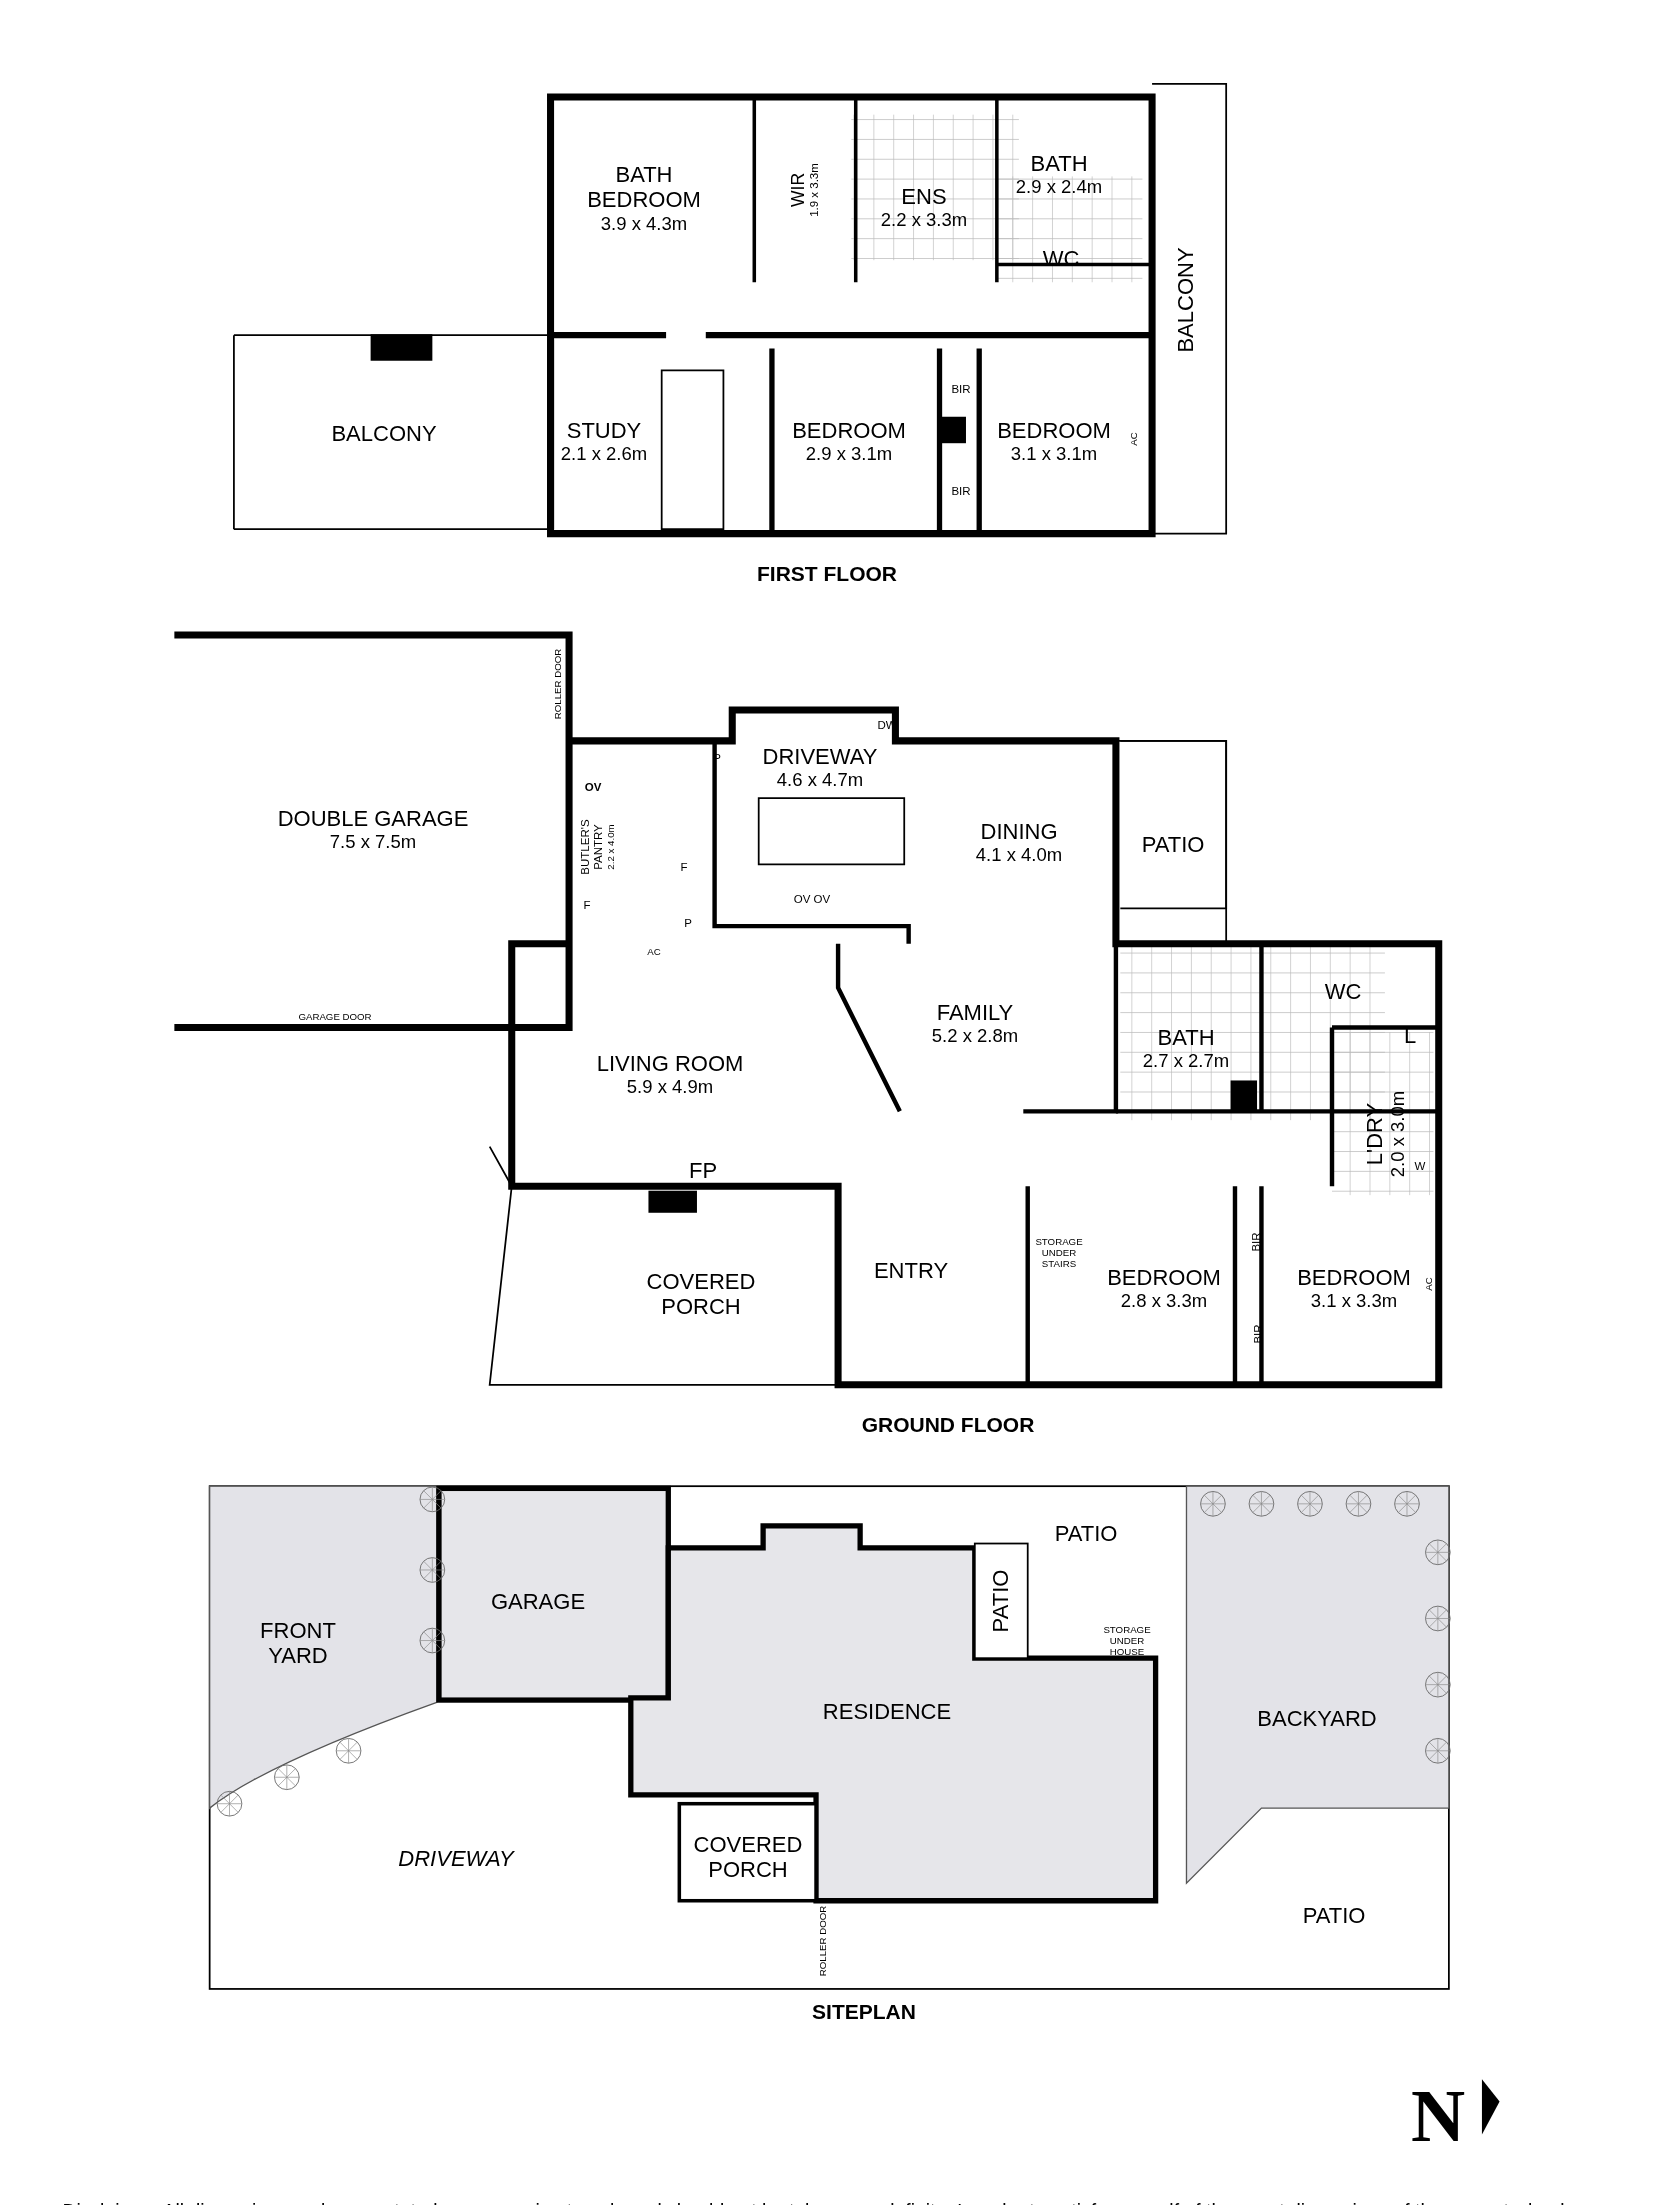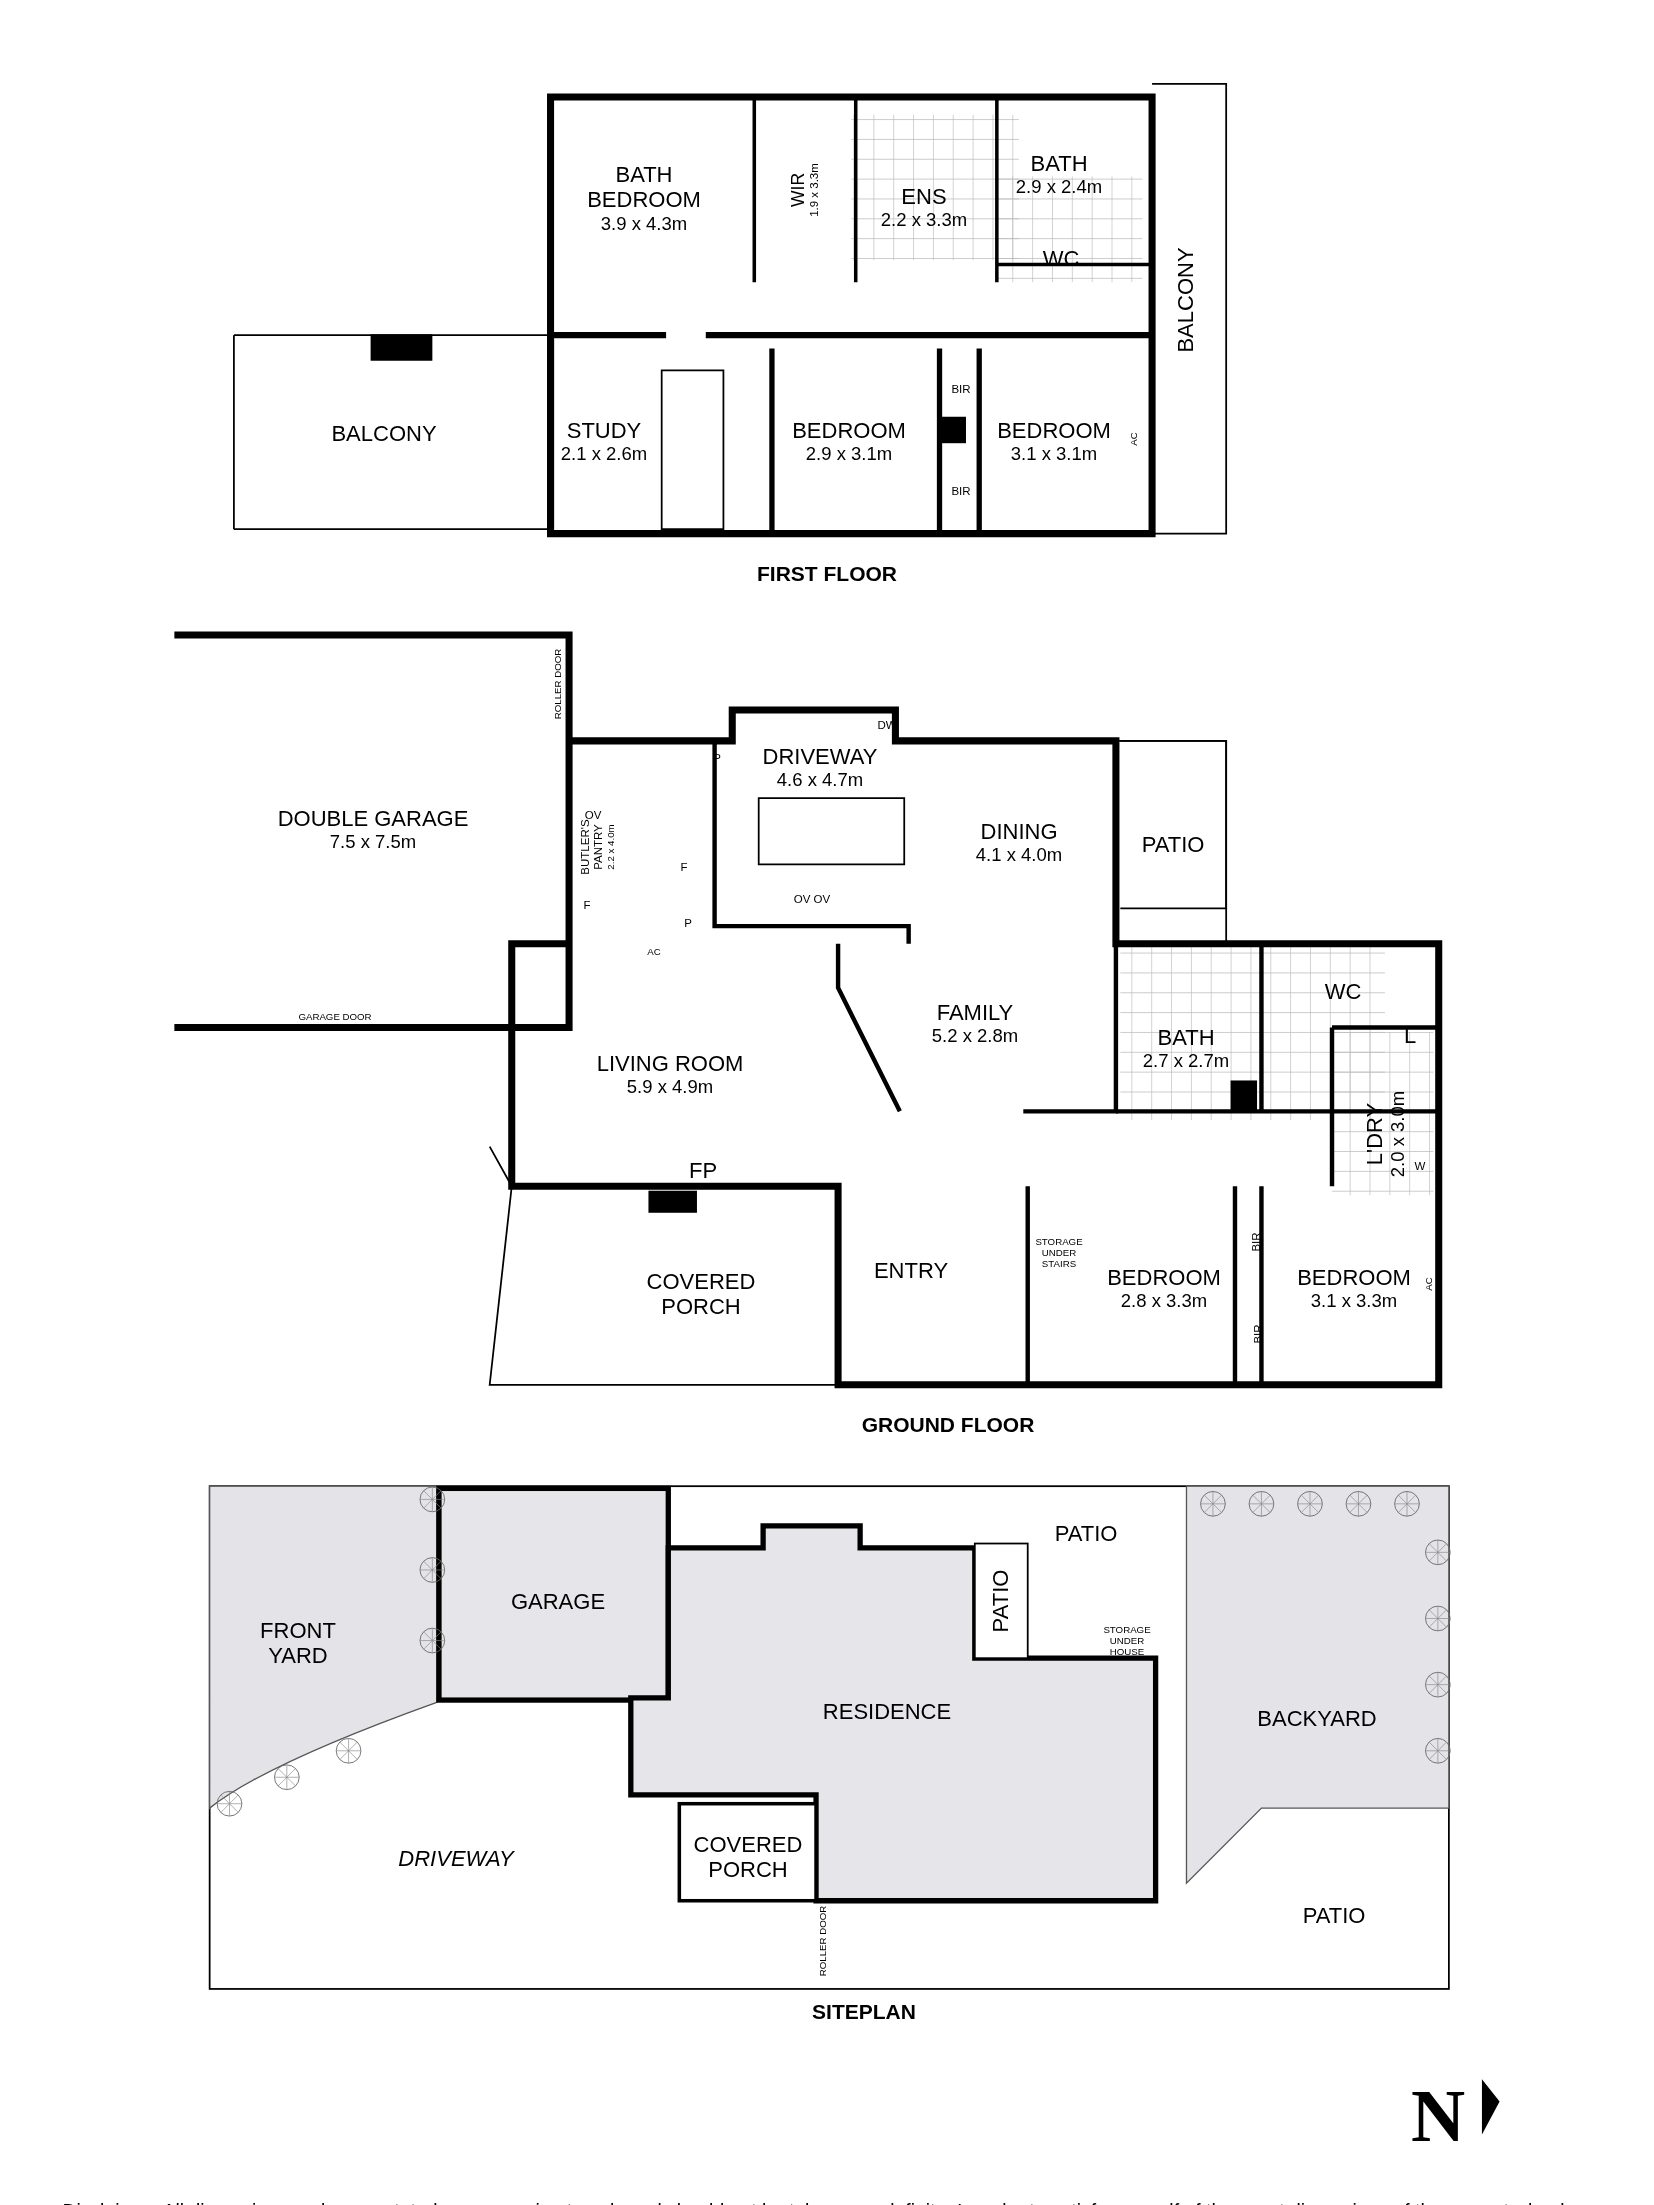--- a/index.html
+++ b/index.html
@@ -137,21 +137,21 @@
 <div class="lbl room" style="left:820px;top:767px;">
   <div>DRIVEWAY</div>
   <div class="dim">4.6 x 4.7m</div>
 </div>
 <div class="lbl small" style="left:887px;top:726px;">DW</div>
 <div class="lbl rot" style="left:598px;top:847px;">
   <div class="small">BUTLER'S</div>
   <div class="small">PANTRY</div>
   <div class="tiny">2.2 x 4.0m</div>
 </div>
-<div class="lbl small" style="left:593px;top:816px;">OV</div>
+<div class="lbl small" style="left:593px;top:788px;font-weight:bold;">OV</div>
 <div class="lbl small" style="left:812px;top:900px;">OV  OV</div>
 <div class="lbl small" style="left:717px;top:759px;">P</div>
 <div class="lbl small" style="left:688px;top:924px;">P</div>
 <div class="lbl small" style="left:587px;top:906px;">F</div>
 <div class="lbl small" style="left:684px;top:868px;">F</div>
 <div class="lbl tiny" style="left:654px;top:952px;">AC</div>
 <div class="lbl room" style="left:1019px;top:842px;">
   <div>DINING</div>
   <div class="dim">4.1 x 4.0m</div>
 </div>
@@ -196,21 +196,21 @@
 </div>
 <div class="lbl small rot" style="left:1257px;top:1242px;">BIR</div>
 <div class="lbl small rot" style="left:1259px;top:1334px;">BIR</div>
 <div class="lbl tiny rot" style="left:1429px;top:1284px;">AC</div>
 <div class="lbl title" style="left:948px;top:1425px;">GROUND FLOOR</div>
 
 <div class="lbl room" style="left:298px;top:1643px;">
   <div>FRONT</div>
   <div>YARD</div>
 </div>
-<div class="lbl room" style="left:538px;top:1602px;margin-left:20px;">GARAGE</div>
+<div class="lbl room" style="left:538px;top:1602px;">GARAGE</div>
 <div class="lbl room" style="left:887px;top:1712px;">RESIDENCE</div>
 <div class="lbl room" style="left:1086px;top:1534px;">PATIO</div>
 <div class="lbl room rot" style="left:1001px;top:1601px;">PATIO</div>
 <div class="lbl tiny" style="left:1127px;top:1641px;">
   <div>STORAGE</div>
   <div>UNDER</div>
   <div>HOUSE</div>
 </div>
 <div class="lbl room" style="left:1317px;top:1719px;">BACKYARD</div>
 <div class="lbl room" style="left:456px;top:1859px;font-style:italic;">DRIVEWAY</div>

